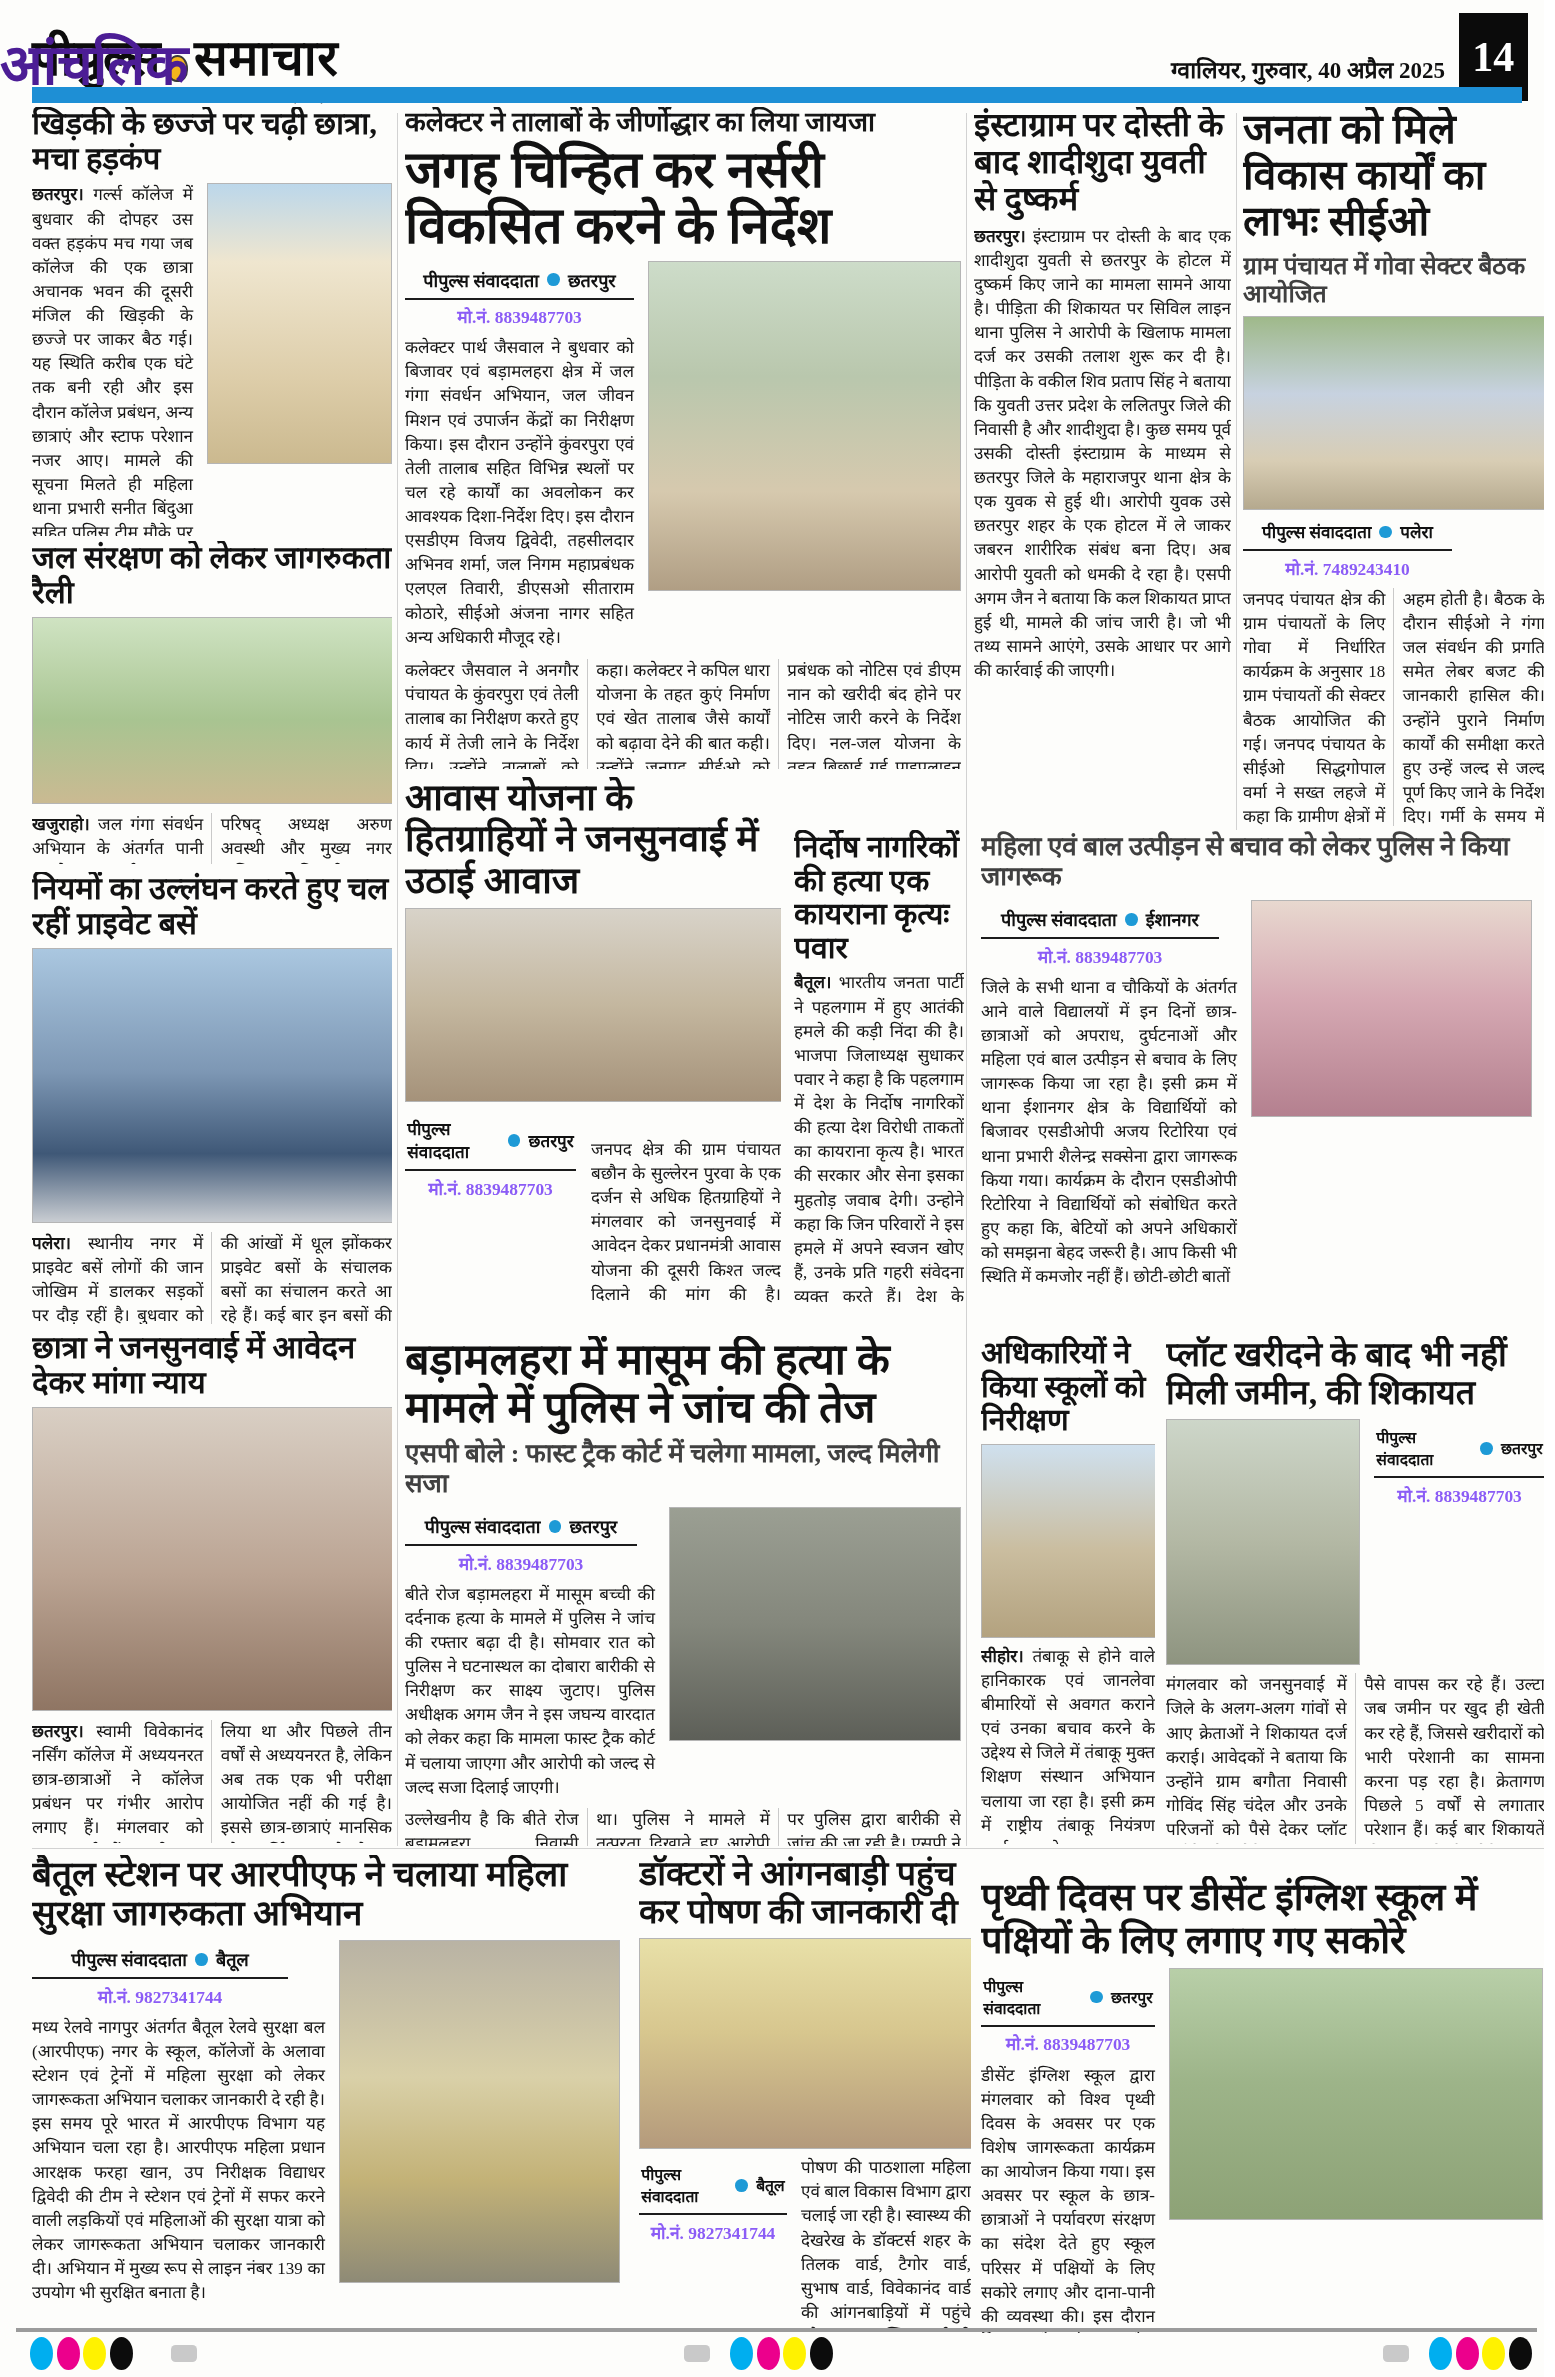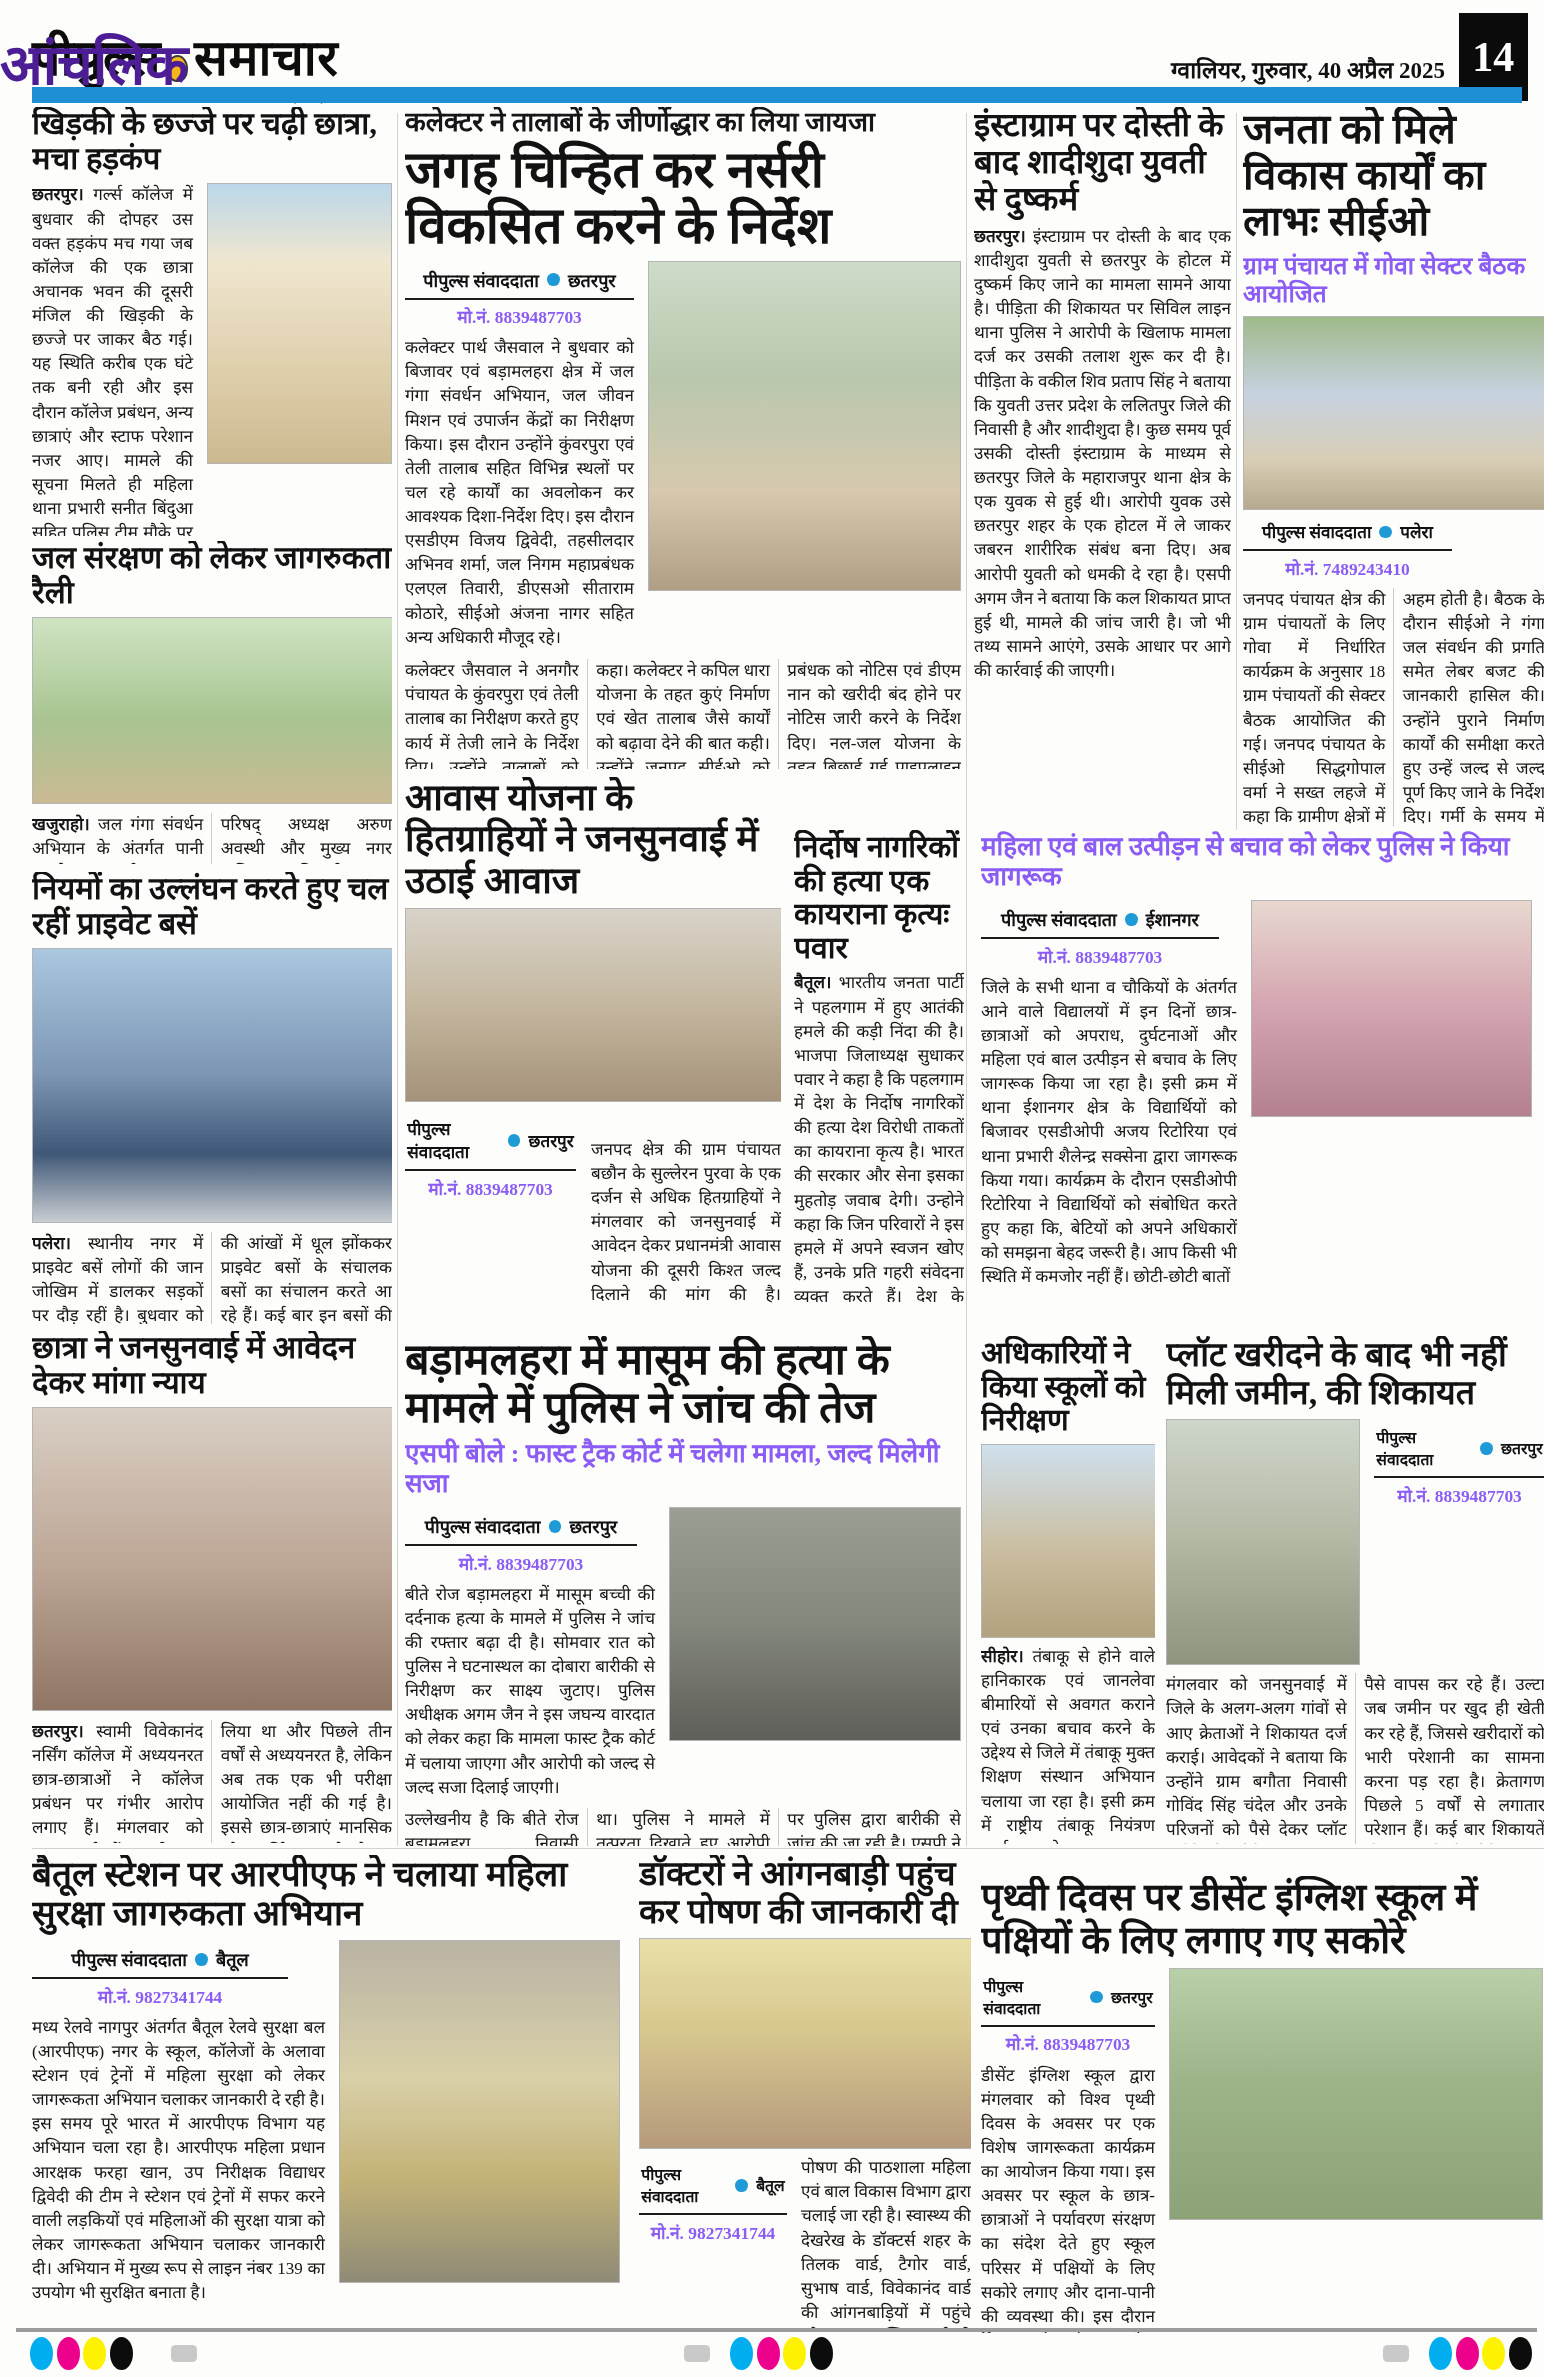--- a/index.html
+++ b/index.html
@@ -12,21 +12,21 @@
   .website{position:absolute;left:256px;top:87px;font-size:15.7px;color:#9a9a9a;font-family:"Liberation Sans",sans-serif;}
   .section-title{position:absolute;left:0;right:0;top:24.4px;text-align:left;font-size:56px;font-weight:bold;color:#4c1d95;}
   .issue-line{position:absolute;right:99px;top:53px;font-size:23px;font-weight:bold;color:#101010;}
   .pagebox{position:absolute;right:16.3px;top:12.8px;width:69px;height:88px;background:#0b0b0b;color:#ffffff;
            display:flex;align-items:center;justify-content:center;font-size:42px;font-weight:bold;}
   .topbar{position:absolute;left:32px;top:87px;width:1490px;height:15.7px;background:#1e8fd5;}
   
   .art{position:absolute;overflow:hidden;}
   .hl{font-weight:bold;color:#121212;line-height:1.12;margin:0 0 7px 0;}
   .kicker{font-size:27px;font-weight:bold;color:#161616;margin:0 0 3.5px 0;line-height:1.15;}
-  .subhead{font-size:26px;font-weight:bold;color:#8b5cf6;margin:2.3px 0 8.1px 0;line-height:1.15;}
+  .subhead{font-size:26px;font-weight:bold;color:#404040;margin:2.3px 0 8.1px 0;line-height:1.15;}
   .bylinewrap{margin:3.5px 0 8.1px 0;}
   .byline{display:flex;align-items:center;justify-content:center;gap:8.1px;font-weight:bold;
           font-size:18px;color:#111;padding:3.5px 2.3px 5.8px 2.3px;border-bottom:2.3px solid #1c1c1c;}
   .dot{width:12.8px;height:12.8px;border-radius:50%;background:#1e9ad6;flex:0 0 auto;}
   .phone{text-align:center;font-size:17.4px;color:#8b5cf6;font-weight:bold;padding-top:4.6px;}
   .body{font-size:17px;line-height:1.42;text-align:justify;color:#161616;}
   .cols2{column-count:2;column-gap:17.4px;column-rule:0.6px solid #c9c9c9;}
   .cols3{column-count:3;column-gap:17.4px;column-rule:0.6px solid #c9c9c9;}
   .dl{font-weight:bold;}
   .row{display:flex;gap:14px;}

